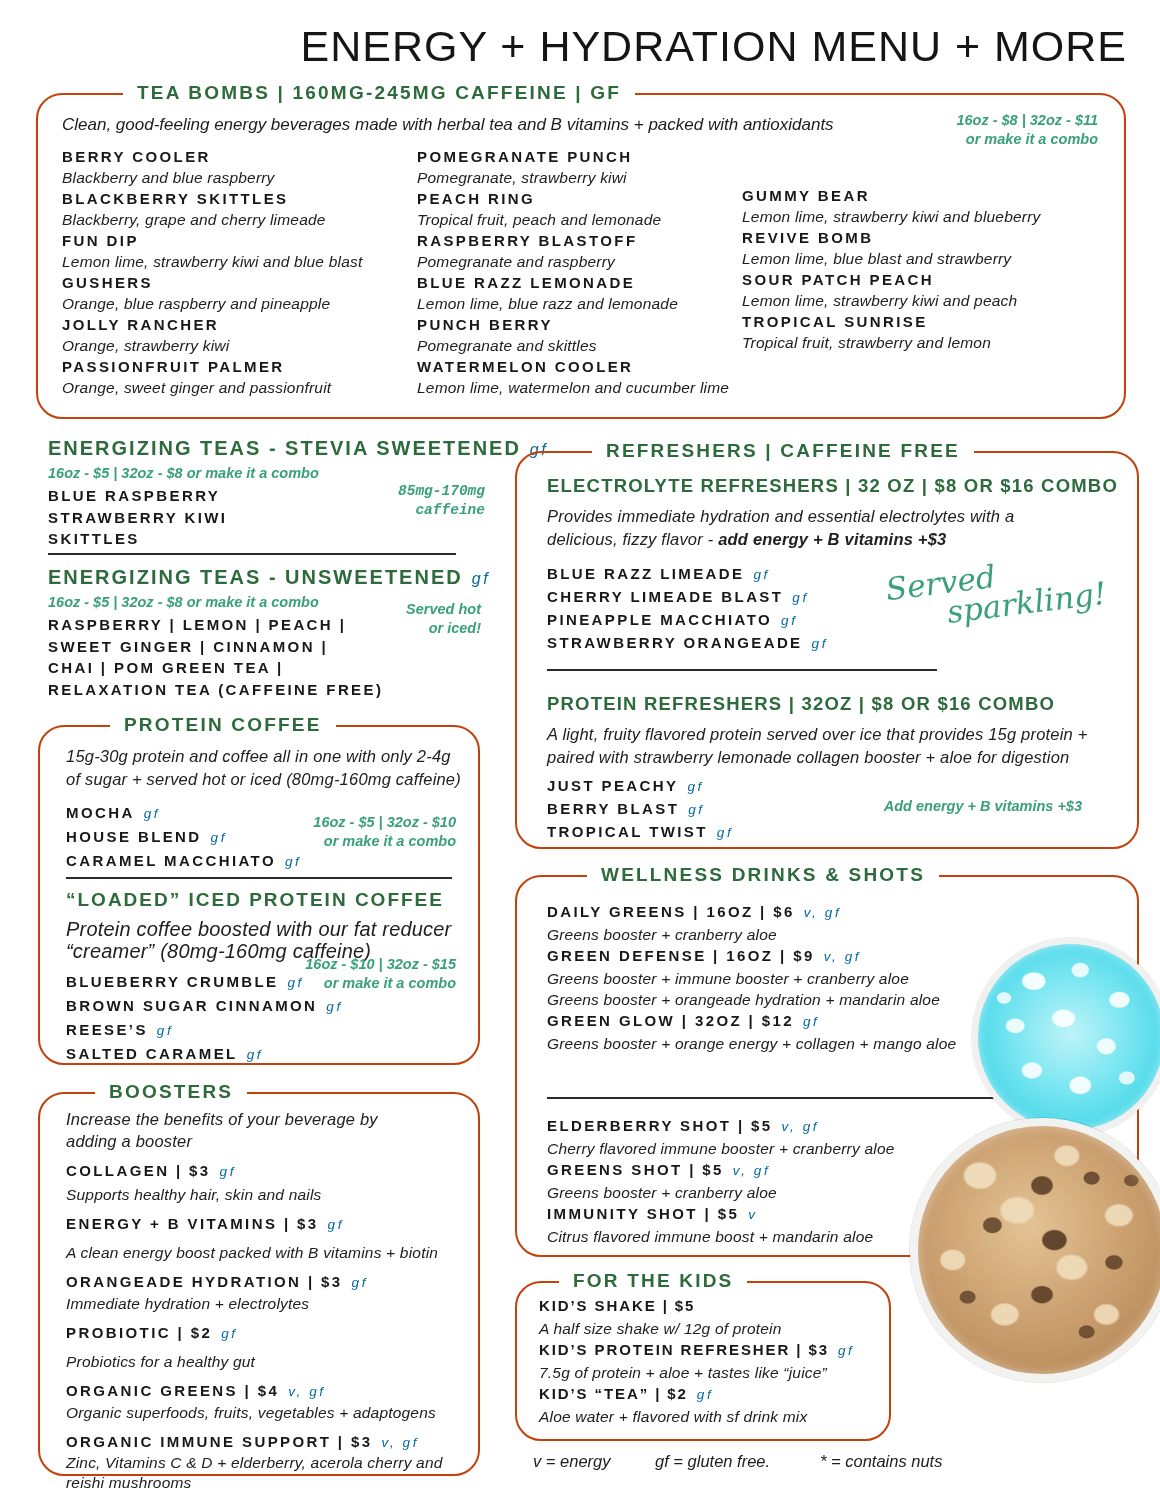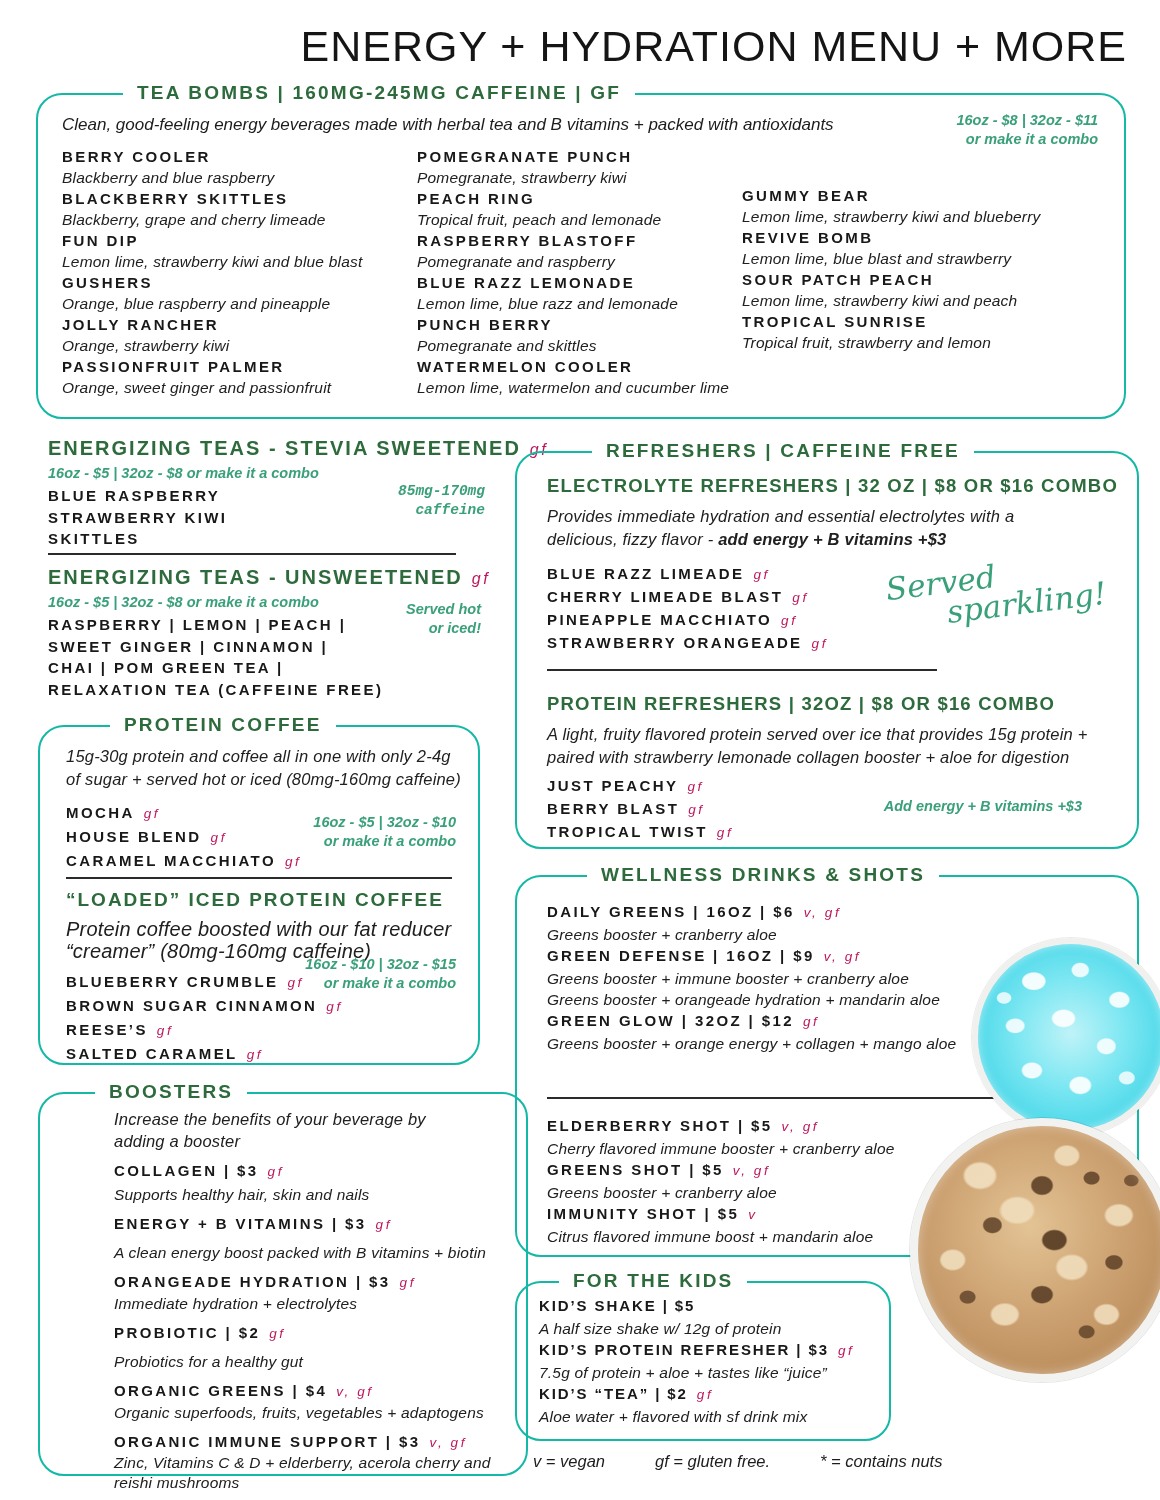--- a/index.html
+++ b/index.html
@@ -1,30 +1,30 @@
 <!DOCTYPE html>
 <html><head>
 <meta charset="utf-8">
 <style>
   html,body{margin:0;padding:0;background:#ffffff;}
   .page{position:relative;width:1160px;height:1500px;background:#fff;overflow:hidden;
         font-family:"Liberation Sans",sans-serif;color:#1b1b1b;}
   .abs{position:absolute;}
   .page-title{font-size:43px;font-weight:400;letter-spacing:1px;color:#151515;white-space:nowrap;}
-  .panel{position:absolute;border:2px solid #14b8a6;border-radius:26px;background:transparent;z-index:1;}
+  .panel{position:absolute;border:2px solid #c2410c;border-radius:26px;background:transparent;z-index:1;}
   .panel-title{position:absolute;top:-13px;background:#fff;padding:0 14px;color:#2d6a3c;
                font-weight:bold;font-size:19px;letter-spacing:2.2px;white-space:nowrap;z-index:2;}
   .intro{font-style:italic;font-size:17px;color:#1c1c1c;white-space:nowrap;}
   .teal{color:#3aa07a;font-weight:bold;font-style:italic;font-size:14.5px;line-height:19px;}
   .green-h{color:#2d6a3c;font-weight:bold;font-size:20px;letter-spacing:2px;white-space:nowrap;}
   .sub-h{color:#2d6a3c;font-weight:bold;font-size:18.5px;letter-spacing:1.2px;white-space:nowrap;}
   .itname{font-weight:bold;font-size:15px;letter-spacing:2.4px;color:#181818;line-height:21px;white-space:nowrap;}
   .itdesc{font-style:italic;font-size:15.5px;color:#202020;line-height:21px;letter-spacing:0.2px;white-space:nowrap;}
   .wrap{white-space:normal;}
-  .tag{font-style:italic;font-weight:normal;font-size:13.5px;letter-spacing:2.6px;color:#be185d;margin-left:9px;}
+  .tag{font-style:italic;font-weight:normal;font-size:13.5px;letter-spacing:2.6px;color:#0369a1;margin-left:9px;}
   .mi{margin-bottom:0;}
   .tb .mi{height:42px;}
   .hr{position:absolute;height:2px;background:#2a2a2a;}
   .note-r{text-align:right;}
   .boldblack{font-weight:bold;font-style:italic;}
   .script{color:#3aa07a;font-family:"DejaVu Serif",serif;font-style:italic;transform:rotate(-7deg);}
   .script .l1{font-size:31px;line-height:30px;}
   .script .l2{font-size:31px;line-height:30px;margin-left:58px;}
   .legend{font-style:italic;font-size:16.5px;color:#1c1c1c;white-space:nowrap;}
   .photo{position:absolute;border-radius:50%;z-index:5;}
@@ -203,21 +203,21 @@
       <div>or make it a combo</div>
     </div>
     <div class="abs" style="left:26px;top:243px;">
       <div class="itname" style="line-height:23px;"><span>BLUEBERRY CRUMBLE</span><span class="tag">gf</span></div>
       <div class="itname" style="line-height:23px;"><span>BROWN SUGAR CINNAMON</span><span class="tag">gf</span></div>
       <div class="itname" style="line-height:23px;"><span>REESE’S</span><span class="tag">gf</span></div>
       <div class="itname" style="line-height:23px;"><span>SALTED CARAMEL</span><span class="tag">gf</span></div>
     </div>
   </div>
 
-  <div class="panel" style="left:38px;top:1092px;width:438px;height:380px;padding-left:48px;">
+  <div class="panel" style="left:38px;top:1092px;width:438px;height:380px;">
     <div class="panel-title" style="left:55px;">BOOSTERS</div>
     <div style="padding:14px 20px 0 26px;">
       <div class="itdesc wrap" style="width:345px;font-size:16.5px;line-height:22px;margin-bottom:8px;">Increase the benefits of your beverage by adding a booster</div>
       <div class="bitem">
         <div class="itname"><span>COLLAGEN | $3</span><span class="tag">gf</span></div>
         <div class="itdesc">Supports healthy hair, skin and nails</div>
       </div>
       <div class="bitem">
         <div class="itname"><span>ENERGY + B VITAMINS | $3</span><span class="tag">gf</span></div>
         <div class="itdesc mt6">A clean energy boost packed with B vitamins + biotin</div>
@@ -315,20 +315,20 @@
         <div class="itname" style="line-height:22px;letter-spacing:1.9px;"><span>KID’S PROTEIN REFRESHER | $3</span><span class="tag">gf</span></div>
         <div class="itdesc">7.5g of protein + aloe + tastes like “juice”</div>
       </div>
       <div class="mi">
         <div class="itname" style="line-height:22px;letter-spacing:1.9px;"><span>KID’S “TEA” | $2</span><span class="tag">gf</span></div>
         <div class="itdesc">Aloe water + flavored with sf drink mix</div>
       </div>
     </div>
   </div>
 
-  <div class="abs legend" style="left:533px;top:1452px;">v = vegan</div>
+  <div class="abs legend" style="left:533px;top:1452px;">v = energy</div>
   <div class="abs legend" style="left:655px;top:1452px;">gf = gluten free.</div>
   <div class="abs legend" style="left:820px;top:1452px;">* = contains nuts</div>
 
   <div class="photo photo-blue"></div>
   <div class="photo photo-coffee"></div>
 
 </div>
 
 </body></html>

